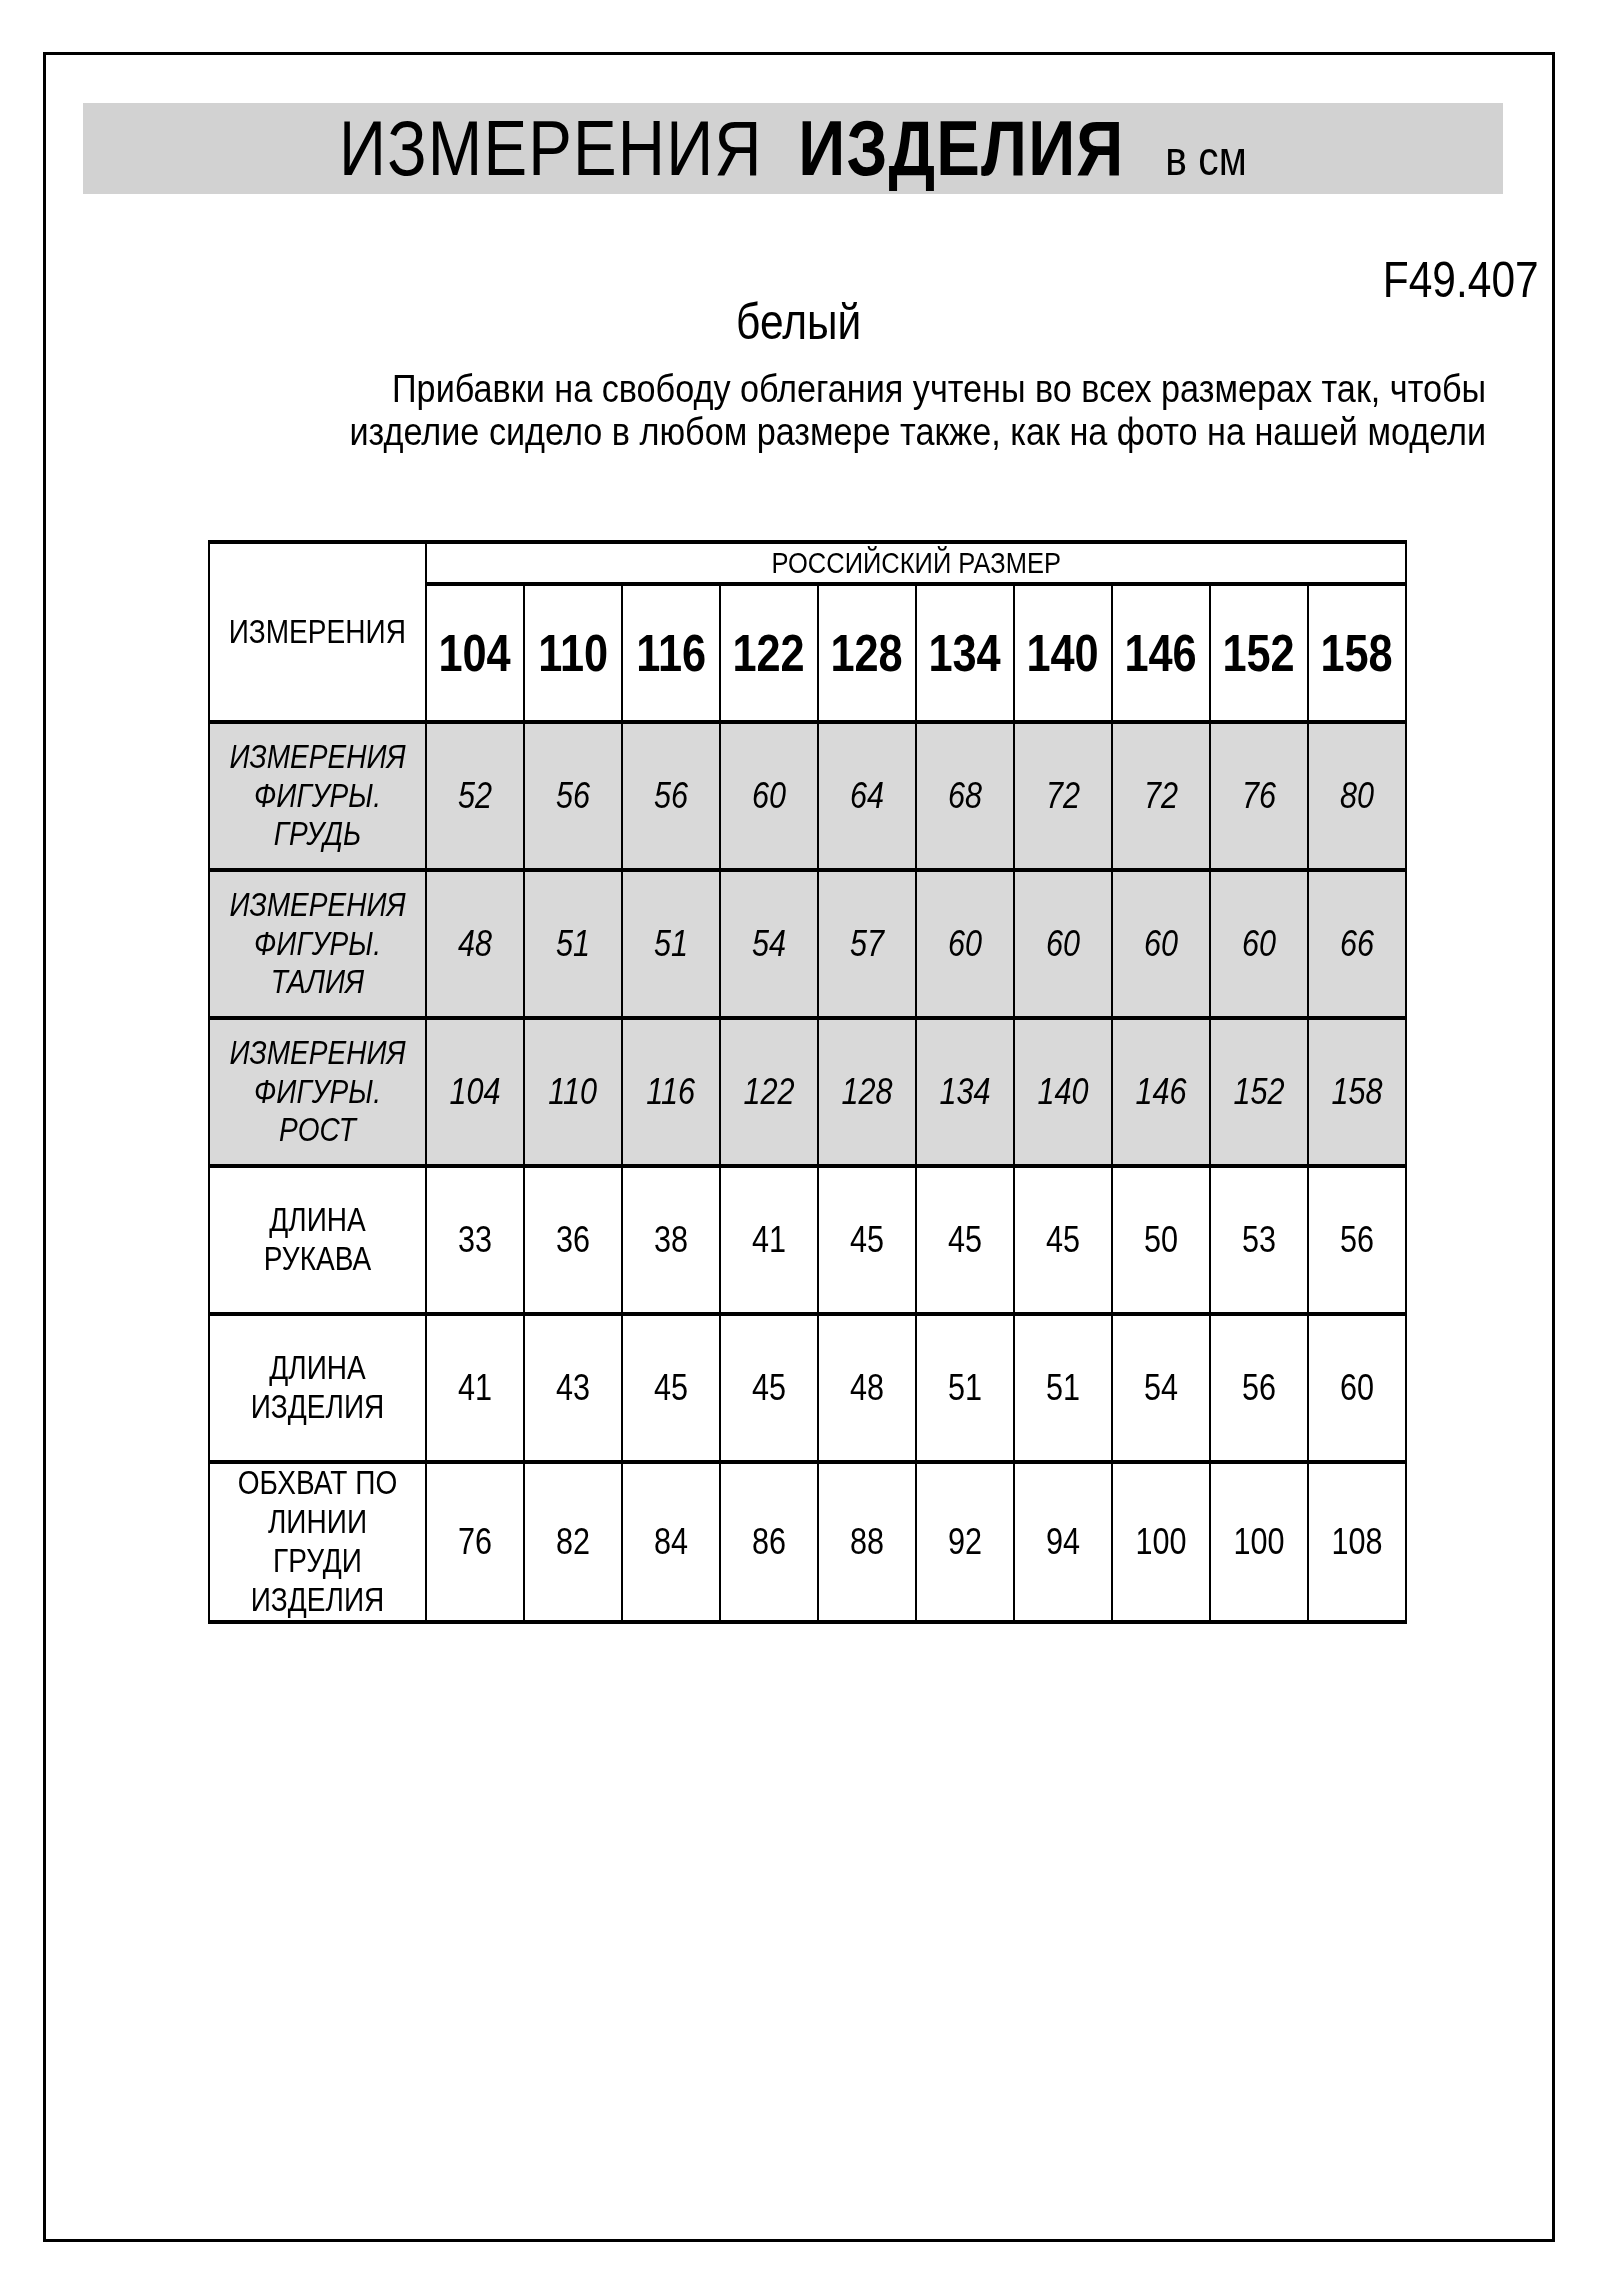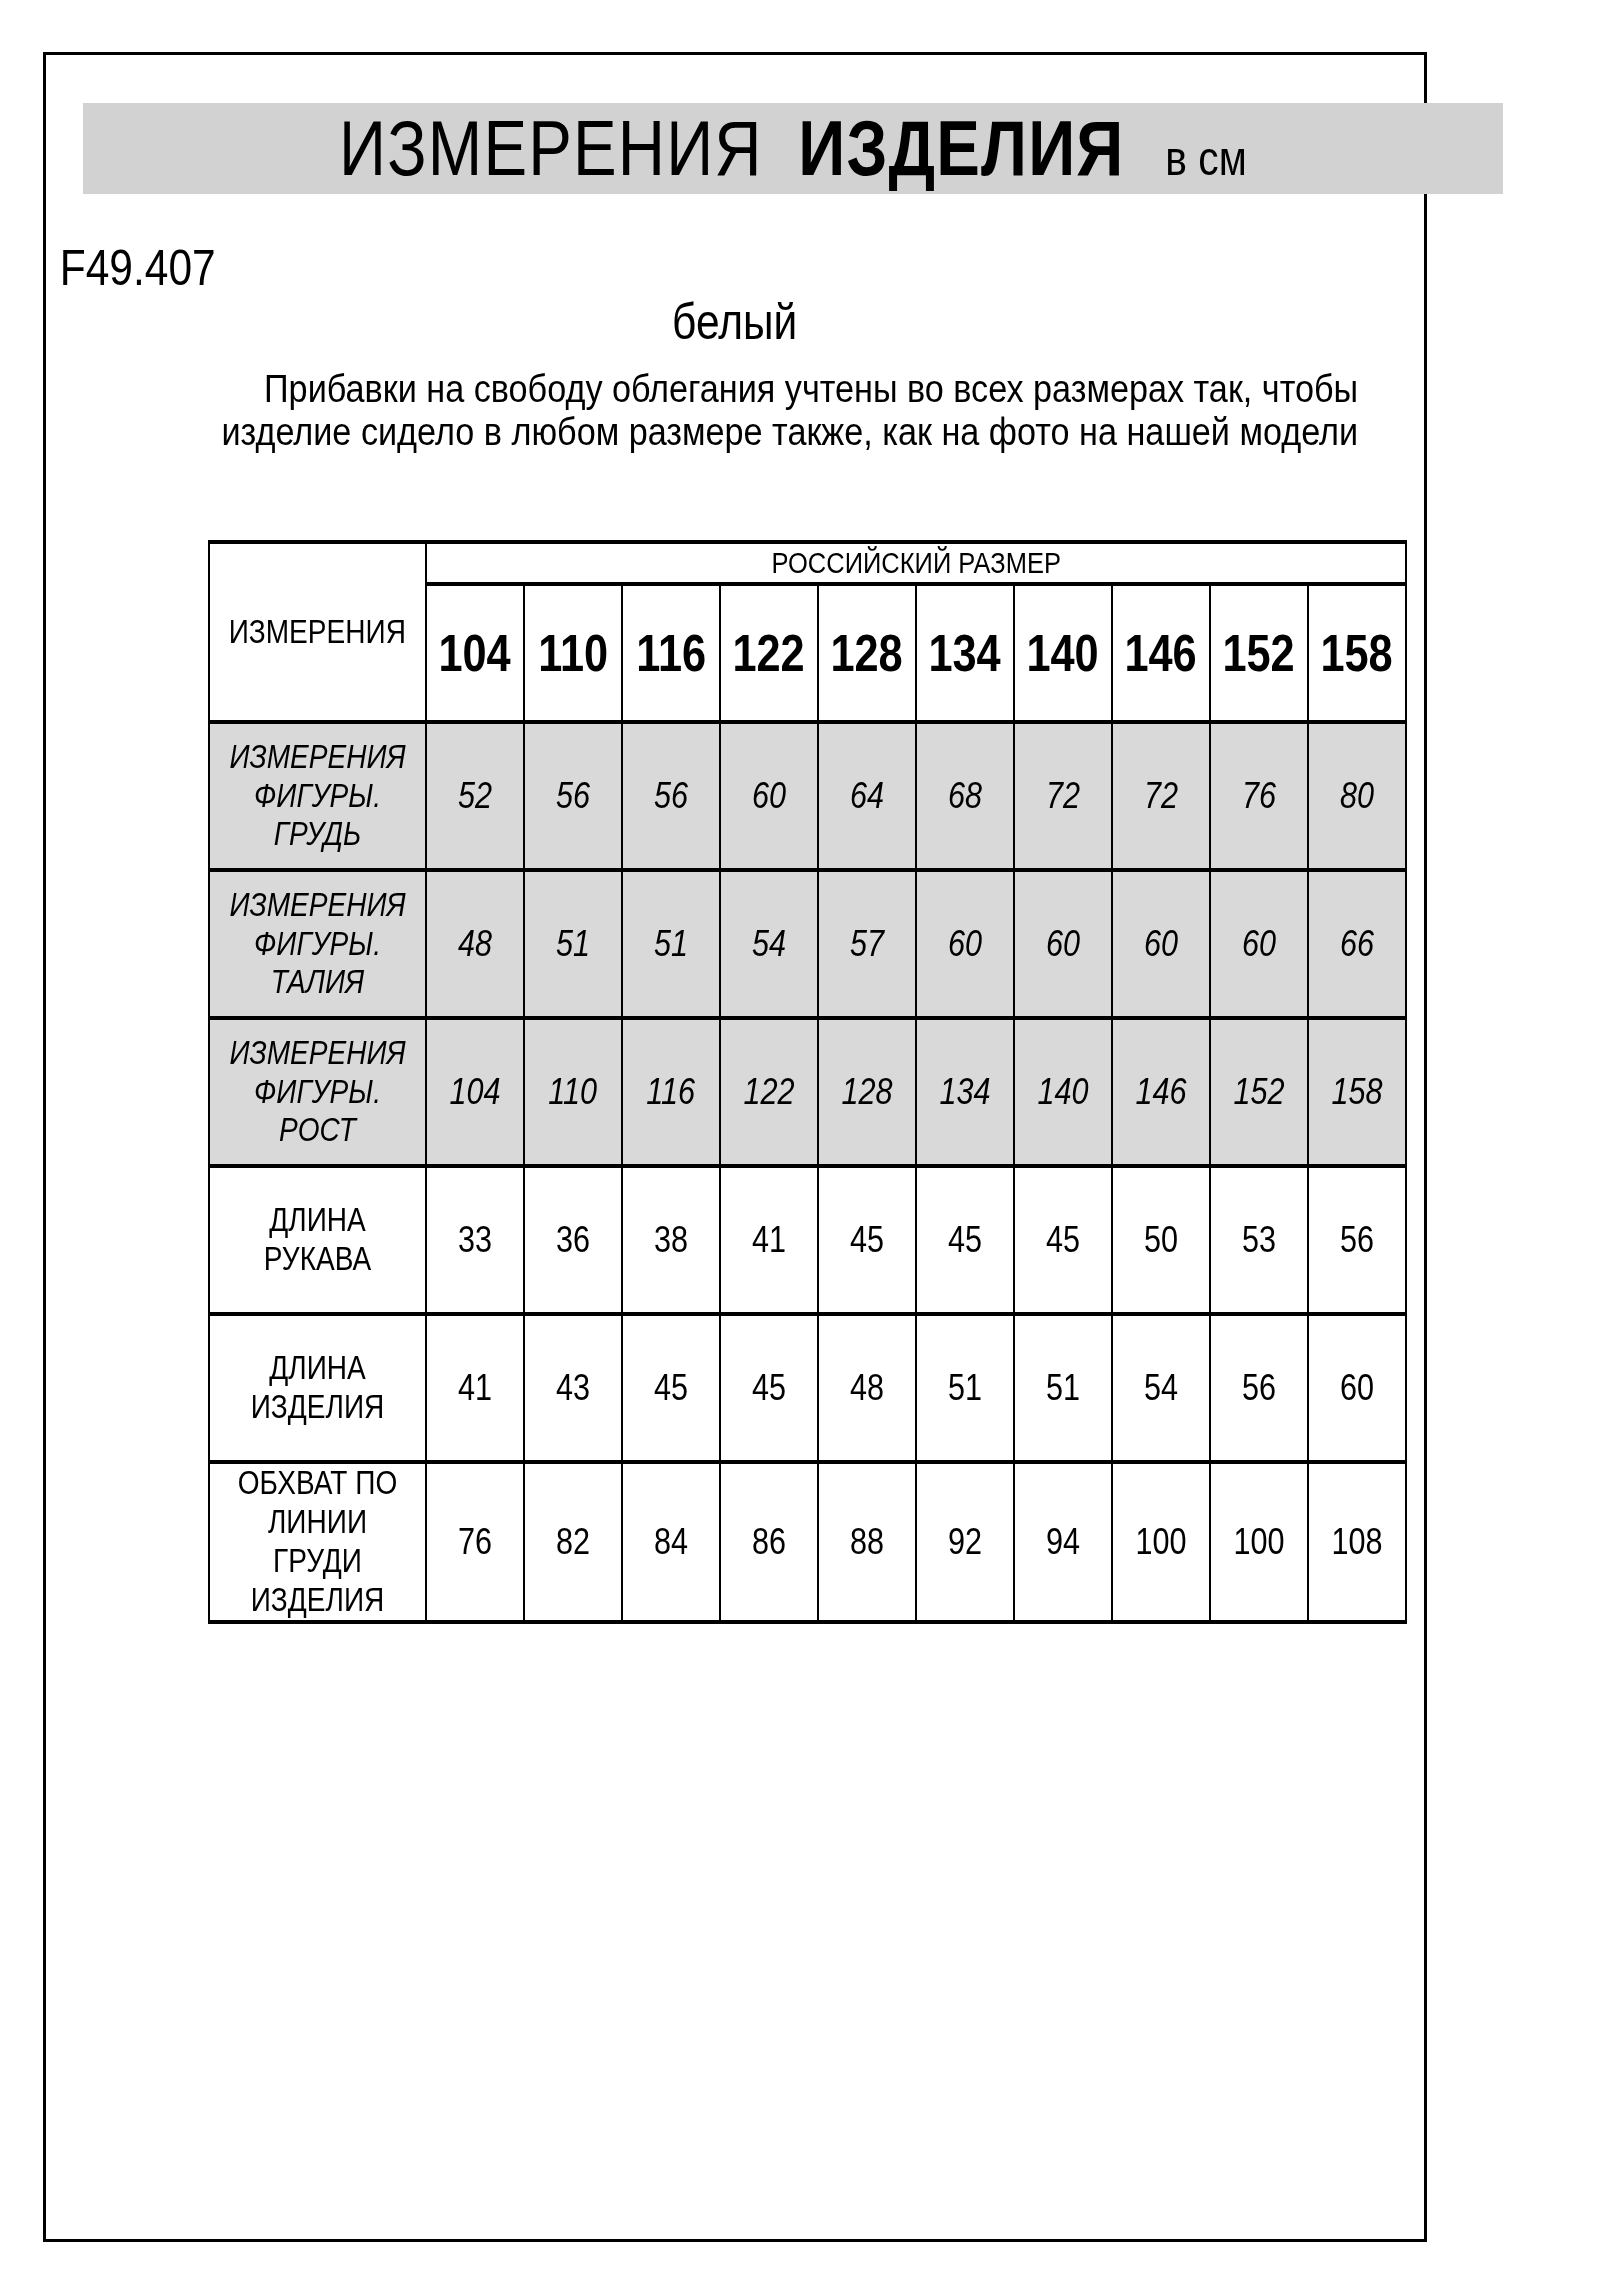--- a/index.html
+++ b/index.html
@@ -7,21 +7,21 @@
     background: #ffffff;
     width: 1616px; height: 2284px;
     font-family: "Liberation Sans", sans-serif;
     color: #000;
     position: relative;
     overflow: hidden;
   }
   .frame {
     position: absolute;
     left: 43px; top: 52px;
-    width: 1384px; height: 2190px;
+    width: 1512px; height: 2190px;
     border: 3.9px solid var(--border-c, #000);
     box-sizing: border-box;
     background: var(--page-bg, #fff);
   }
   .band {
     position: absolute;
     left: 37px; top: 48px;
     width: 1420px; height: 91px;
     background: var(--band-bg, #d2d2d2);
     display: flex; align-items: center; justify-content: center;
@@ -30,22 +30,22 @@
     display: inline-flex;
     align-items: baseline;
     white-space: nowrap;
     transform: scaleX(0.85);
     transform-origin: center center;
   }
   .title-main  { font-size: 77px; letter-spacing: 1.3px; }
   .title-bold  { font-size: 77px; font-weight: bold; margin-left: 42px; letter-spacing: 1.3px; }
   .title-unit  { font-size: 48px; margin-left: 48px; }
   .article-line {
-    position: absolute; top: 188px; left: 0; right: 0;
-    text-align: left; font-size: 50px; line-height: 1.0;
+    position: absolute; top: 200px; left: 0; right: 0;
+    text-align: right; font-size: 50px; line-height: 1.0;
   }
   .color-line {
     position: absolute; top: 242px; left: 0; right: 0;
     text-align: center; font-size: 50px; line-height: 1.0; text-decoration: underline;
   }
   .note-line {
     position: absolute; top: 313px; left: 16px; right: 0;
     text-align: right; font-size: 38px; line-height: 1.12;
   }
   .note-line .cx-note {

